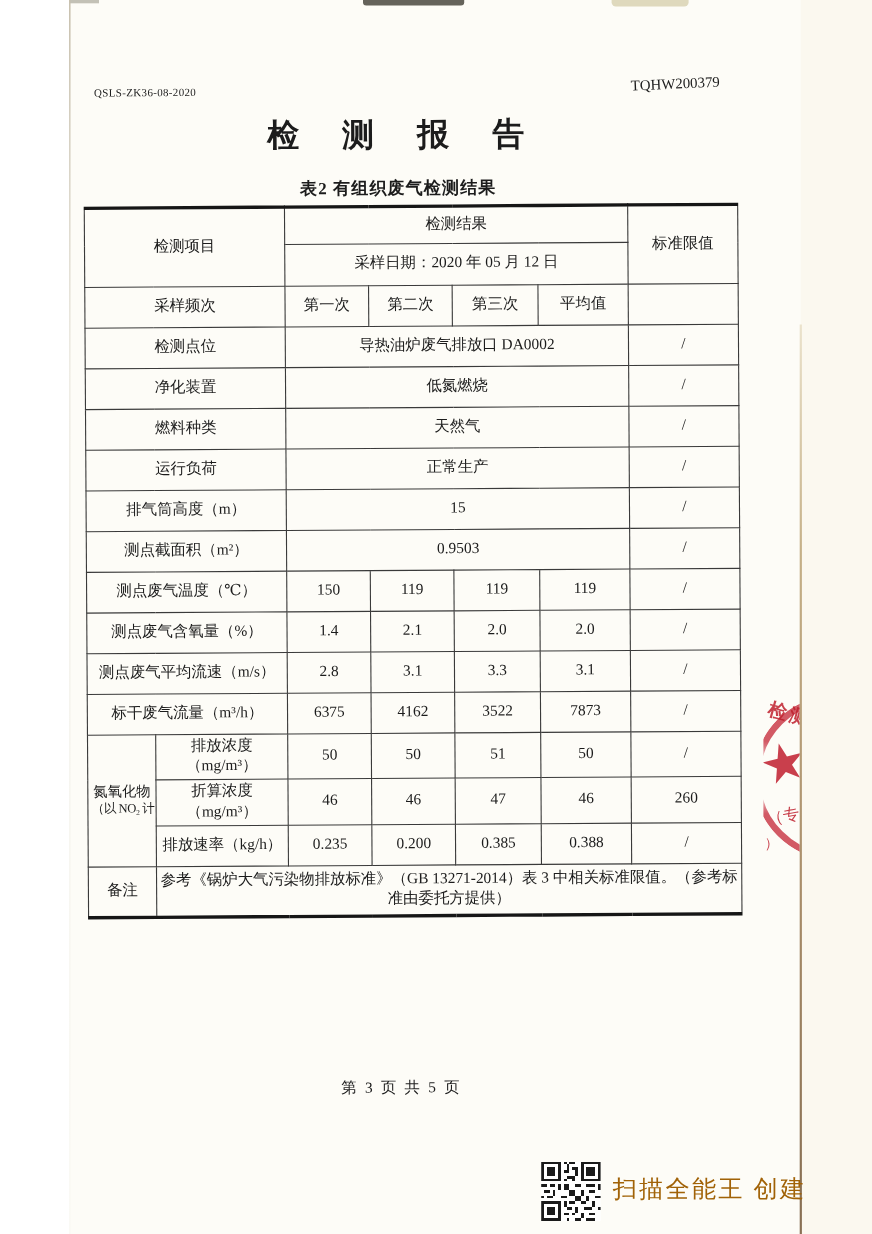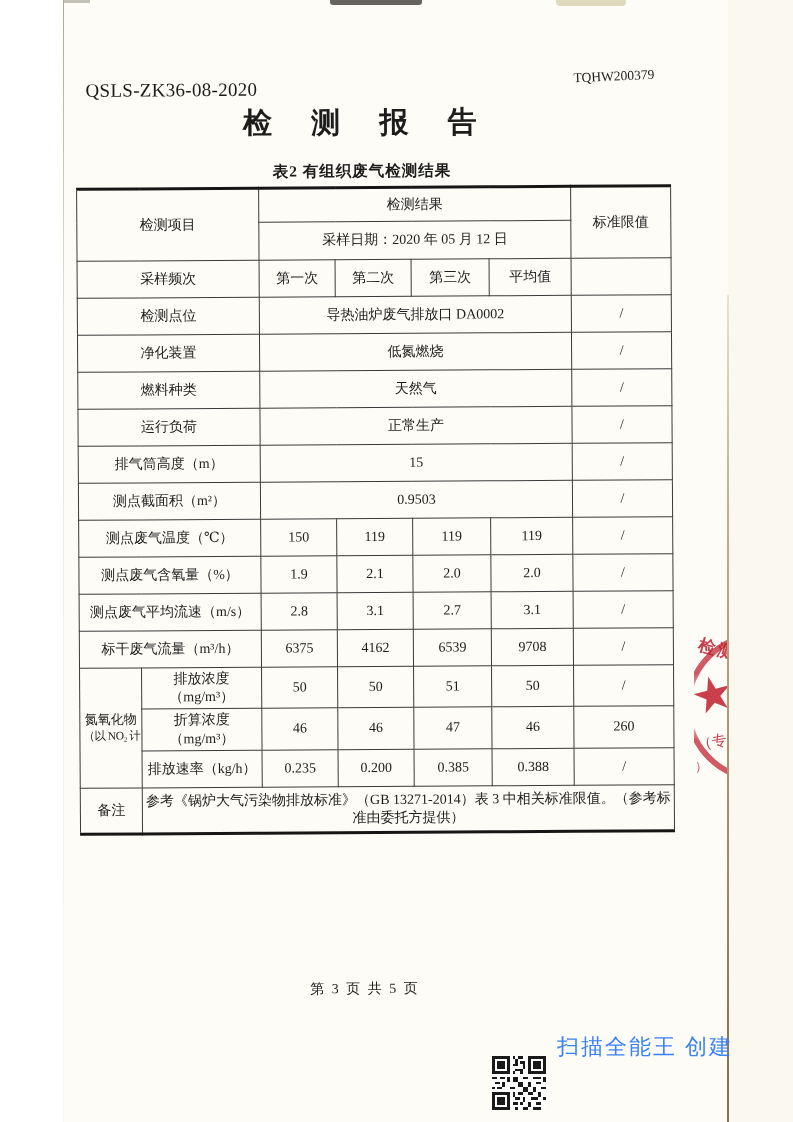--- a/index.html
+++ b/index.html
@@ -17,21 +17,21 @@
   .fold-line{position:absolute;left:727px;top:295px;width:2px;height:827px;
     background:linear-gradient(to bottom,#e9e0c8, #bfa87c 25%, #a1835c 60%, #7c6142 95%);opacity:.9;}
   
   .smudge{position:absolute;top:0;}
   .smudge-1{left:330px;width:92px;height:5px;background:#3f3c33;opacity:.8;border-radius:0 0 3px 3px;}
   .smudge-2{left:556px;width:70px;height:6px;background:#d4cda9;opacity:.75;border-radius:0 0 4px 4px;}
   .smudge-3{left:64px;width:26px;height:3px;background:#8a8576;opacity:.5;}
 
   .scan-content{position:absolute;left:0;top:0;width:793px;height:1122px;transform:rotate(-0.35deg);transform-origin:380px 500px;}
 
-  .doc-code{position:absolute;left:88px;top:78px;font-size:19px;letter-spacing:.3px;}
+  .doc-code{position:absolute;left:88px;top:78px;font-size:10px;letter-spacing:.3px;}
   .report-no{position:absolute;left:576px;top:70px;font-size:13.5px;transform:rotate(-2.2deg);}
   .report-title{position:absolute;left:62px;top:103px;width:600px;text-align:center;
     font-size:29px;font-weight:bold;letter-spacing:16px;text-indent:16px;}
   .table-caption{position:absolute;left:62px;top:161px;width:604px;text-align:center;
     font-size:15.5px;font-weight:bold;letter-spacing:1px;}
 
   table.results{position:absolute;left:78px;top:186px;width:594px;
     border-collapse:collapse;table-layout:fixed;
     border-top:3px solid #161616;border-bottom:3px solid #161616;
     border-left:1.5px solid #2e2e2e;border-right:1.5px solid #2e2e2e;}
@@ -59,21 +59,21 @@
     color:rgba(194,36,52,.88);transform:rotate(-14deg);
     font-family:"DejaVu Sans",sans-serif;}
   .seal-top{position:absolute;left:4px;top:18px;font-size:17px;font-weight:bold;
     color:rgba(190,30,45,.85);transform:rotate(15deg);letter-spacing:3px;white-space:nowrap;}
   .seal-bottom{position:absolute;left:3px;top:113px;font-size:15px;
     color:rgba(190,30,45,.85);transform:rotate(-10deg);white-space:nowrap;}
   .seal-paren{position:absolute;left:1px;top:138px;font-size:13px;color:rgba(190,30,45,.8);}
 
   
   .qr{position:absolute;left:492px;top:1056px;width:54px;height:54px;}
-  .scanner-label{position:absolute;left:557px;top:1032px;font-size:22px;color:#3b82f6;
+  .scanner-label{position:absolute;left:557px;top:1066px;font-size:22px;color:#a16207;
     letter-spacing:2px;font-family:"Liberation Sans","DejaVu Sans",sans-serif;}
 </style>
 </head>
 <body>
 
 <div class="sheet"></div>
 <div class="sheet-right-strip"></div>
 <div class="left-edge"></div>
 <div class="smudge smudge-1"></div>
 <div class="smudge smudge-2"></div>
@@ -148,40 +148,40 @@
     <tr class="rb">
       <td colspan="2">测点废气温度（℃）</td>
       <td>150</td>
       <td>119</td>
       <td>119</td>
       <td>119</td>
       <td>/</td>
     </tr>
     <tr class="rb">
       <td colspan="2">测点废气含氧量（%）</td>
-      <td>1.9</td>
+      <td>1.4</td>
       <td>2.1</td>
       <td>2.0</td>
       <td>2.0</td>
       <td>/</td>
     </tr>
     <tr class="rb">
       <td colspan="2">测点废气平均流速（m/s）</td>
       <td>2.8</td>
       <td>3.1</td>
-      <td>2.7</td>
+      <td>3.3</td>
       <td>3.1</td>
       <td>/</td>
     </tr>
     <tr class="rb">
       <td colspan="2">标干废气流量（m³/h）</td>
       <td>6375</td>
       <td>4162</td>
-      <td>6539</td>
-      <td>9708</td>
+      <td>3522</td>
+      <td>7873</td>
       <td>/</td>
     </tr>
 
     <tr class="rb">
       <td rowspan="3" class="group-cell">
         <span class="group-line group-line1">氮氧化物</span>
         <span class="group-line group-line2">（以 NO₂ 计）</span>
       </td>
       <td>排放浓度（mg/m³）</td>
       <td>50</td>

